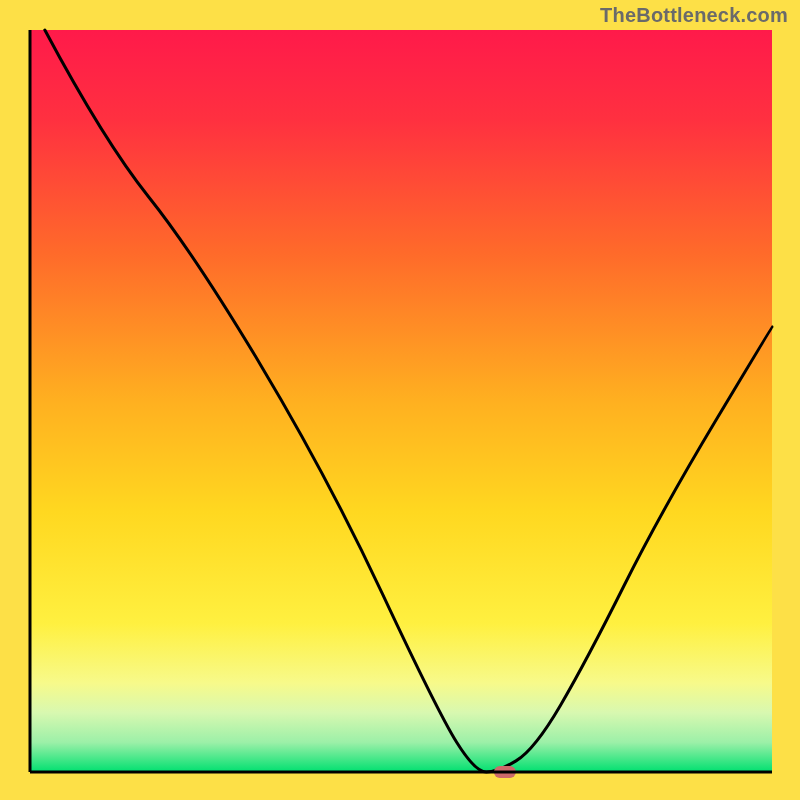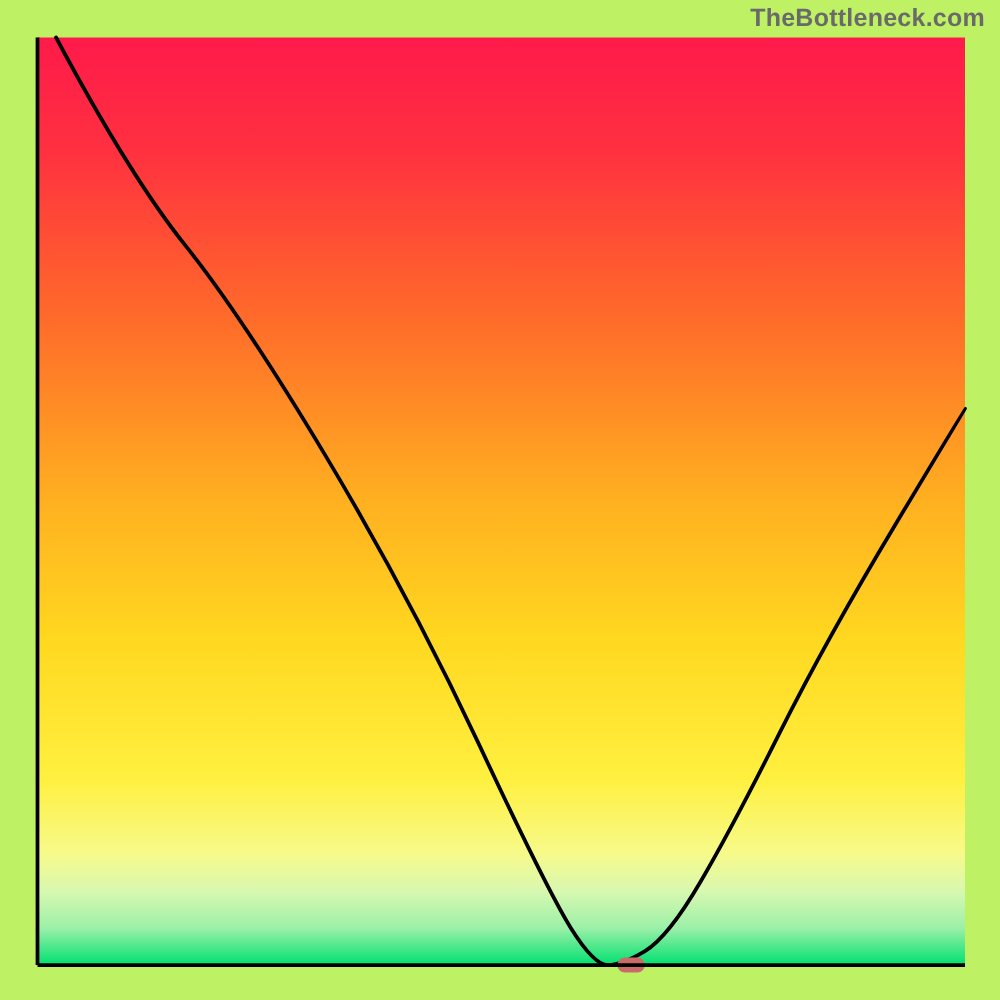--- a/index.html
+++ b/index.html
@@ -7,21 +7,21 @@
     padding: 0;
     width: 800px;
     height: 800px;
     background: #ffffff;
     font-family: -apple-system, BlinkMacSystemFont, "Segoe UI", Arial, sans-serif;
   }
   .container {
     position: relative;
     width: 800px;
     height: 800px;
-    background: #bef264;
+    background: #fde047;
   }
   .watermark {
     position: absolute;
     top: 4px;
     right: 12px;
     font-size: 20px;
     font-weight: 600;
     color: #6a6a6a;
     letter-spacing: 0.2px;
     z-index: 10;

